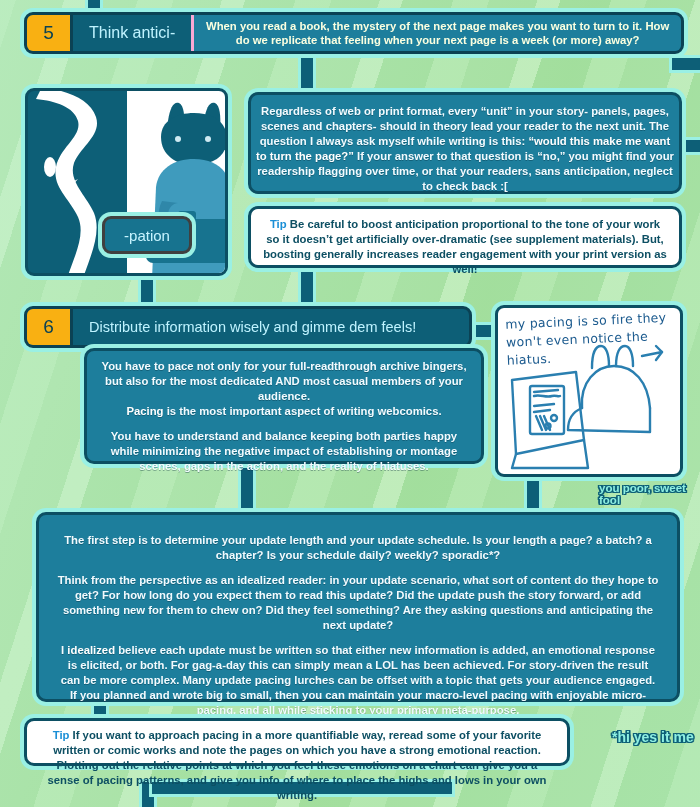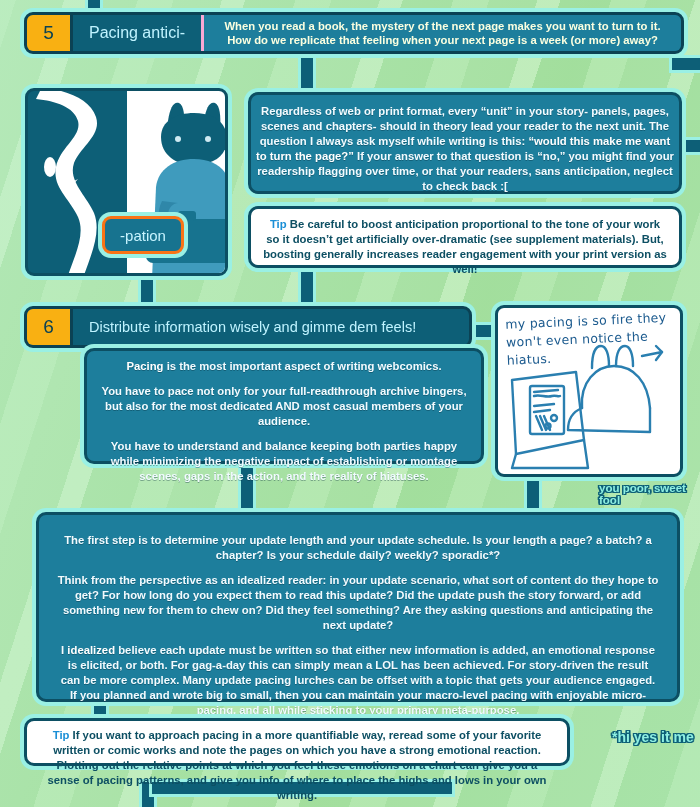--- a/index.html
+++ b/index.html
@@ -120,23 +120,23 @@
     background: #0d5f77;
     overflow: hidden;
   }
   #illo5 .whitehalf {
     position: absolute; left: 50%; top: 0; width: 50%; height: 100%;
     background: #ffffff;
   }
   .label-pation {
     position: absolute;
     left: 102px; top: 216px;
-    width: 82px; height: 38px;
+    width: 90px; height: 38px;
     background: #17738f;
-    border: 3px solid #f97316;
+    border: 3px solid #404040;
     border-radius: 9px;
     box-shadow: 0 0 0 4px #9af0e4;
     display: flex; align-items: center; justify-content: center;
     color: #c7f4ff;
     font-size: 15px;
   }
 
   
   #comic6 {
     position: absolute;
@@ -185,21 +185,21 @@
 <div class="pipe" style="left:468px; top:325px; width:44px; height:12px;"></div>
 <div class="pipe" style="left:141px; top:344px; width:12px; height:26px;"></div>
 <div class="pipe" style="left:527px; top:470px; width:12px; height:44px;"></div>
 <div class="pipe" style="left:241px; top:462px; width:12px; height:52px;"></div>
 <div class="pipe" style="left:94px; top:702px; width:12px; height:28px;"></div>
 <div class="pipe" style="left:142px; top:782px; width:12px; height:34px;"></div>
 <div class="pipe" style="left:152px; top:782px; width:300px; height:12px;"></div>
 
 <div class="heading" style="left:24px; top:12px; width:660px;">
   <div class="num">5</div>
-  <div class="htext">Pacing antici-</div>
+  <div class="htext">Think antici-</div>
   <div class="hbody">When you read a book, the mystery of the next page makes you want to turn to it. How do we replicate that feeling when your next page is a week (or more) away?</div>
 </div>
 
 <div id="illo5">
   <div class="whitehalf"></div>
   <svg width="203" height="188" viewBox="0 0 203 188" style="position:absolute;left:0;top:0">
 
     <path d="M14 -4 C 40 0 62 8 68 26 C 74 44 52 56 46 72 C 40 90 58 104 66 122
              C 74 142 62 166 54 190 L 38 190 C 46 166 58 144 50 126
              C 42 108 24 96 28 76 C 32 56 54 46 50 30 C 46 16 28 10 8 8 Z" fill="#ffffff"></path>
@@ -273,25 +273,25 @@
       <path d="M46 108 L 52 122"></path>
       <circle cx="56" cy="110" r="3"></circle>
       <circle cx="50" cy="118" r="2.5"></circle>
     </g>
   </svg>
 </div>
 <div class="caption-outline" style="left:565px; top:482px;">you poor, sweet fool</div>
 
 <div class="panel" style="left:84px; top:348px; width:400px; height:116px;">
   <div class="body-text" style="padding:8px 14px;">
+    <p>You have to pace not only for your full-readthrough archive bingers, but also for the most dedicated AND most casual members of your audience.</p>
     <p style="margin-top:0">
       <b>Pacing</b>
       <span>is the most important aspect of writing webcomics.</span>
     </p>
-    <p>You have to pace not only for your full-readthrough archive bingers, but also for the most dedicated AND most casual members of your audience.</p>
     <p>You have to understand and balance keeping both parties happy while minimizing the negative impact of establishing or montage scenes, gaps in the action, and the reality of hiatuses.</p>
   </div>
 </div>
 
 <div class="panel" style="left:36px; top:512px; width:644px; height:190px;">
   <div class="body-text" style="padding:14px 18px;">
     <p style="margin-top:4px">The first step is to determine your update length and your update schedule. Is your length a page? a batch? a chapter? Is your schedule daily? weekly? sporadic*?</p>
     <p>Think from the perspective as an idealized reader: in your update scenario, what sort of content do they hope to get? For how long do you expect them to read this update? Did the update push the story forward, or add something new for them to chew on? Did they feel something? Are they asking questions and anticipating the next update?</p>
     <p>
       <span>I</span>

